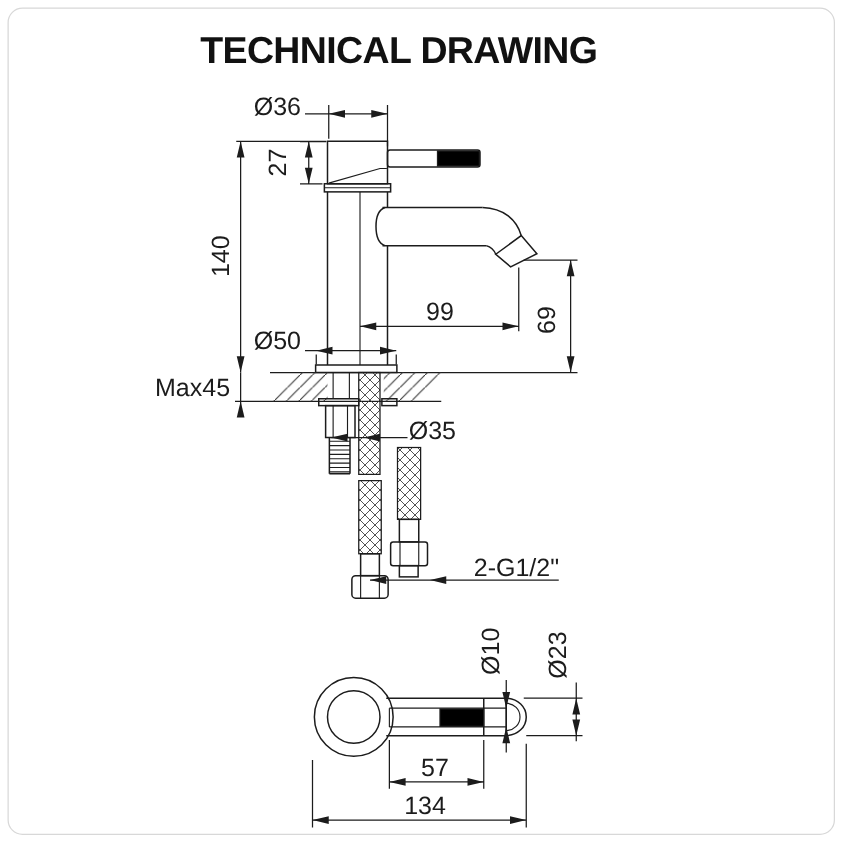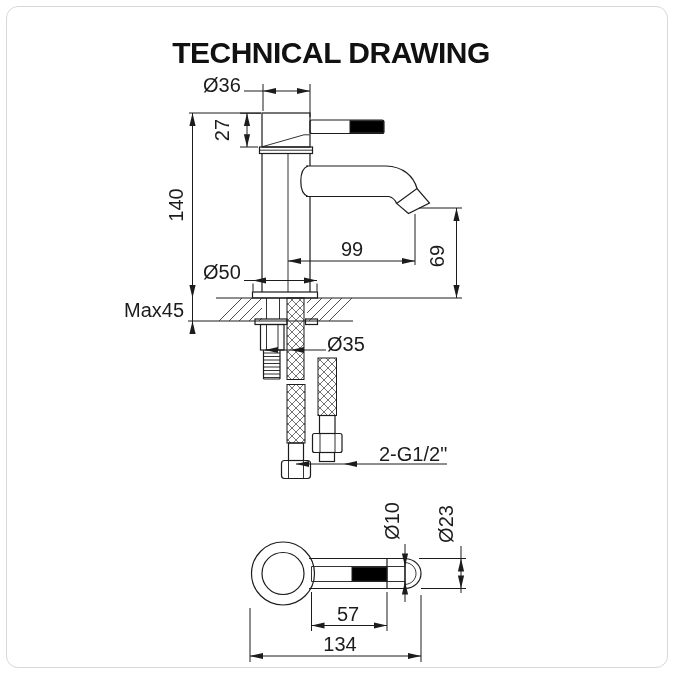--- a/index.html
+++ b/index.html
@@ -1,19 +1,19 @@
 <!DOCTYPE html>
 <html><head>
 <meta charset="utf-8">
 <style>
   html,body{margin:0;padding:0;background:#ffffff;}
   body{width:674px;height:674px;position:relative;overflow:hidden;
        font-family:"Liberation Sans", sans-serif;}
   .frame{position:absolute;inset:6px;border:1px solid #d8d8d8;border-radius:12px;}
-  .title{position:absolute;top:20px;left:0;width:630px;margin:16px;
+  .title{position:absolute;top:20px;left:0;width:630px;margin:4px;
          text-align:center;font-size:30px;font-weight:bold;color:#111;
          letter-spacing:-0.5px;font-family:"Liberation Sans", sans-serif;}
   svg{position:absolute;left:0;top:0;}
   svg text{font-family:"Liberation Sans", sans-serif;font-size:20px;fill:#1c1c1c;}
   .ln{stroke:#1c1c1c;stroke-width:1.2;fill:none;}
   .thin{stroke:#1c1c1c;stroke-width:0.9;fill:none;}
   .dim{stroke:#1c1c1c;stroke-width:1;fill:none;}
   .arr{fill:#1c1c1c;stroke:none;}
   .solid{fill:#000000;stroke:#1c1c1c;stroke-width:1;}
 </style>

